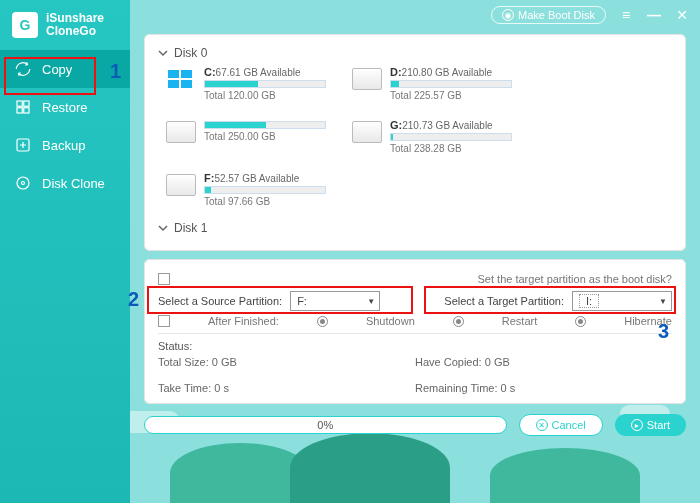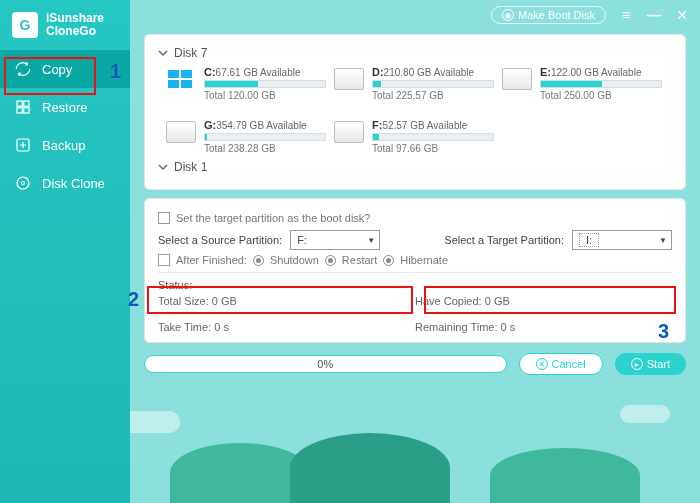--- a/index.html
+++ b/index.html
@@ -29,37 +29,37 @@
 .main { flex: 1; display: flex; flex-direction: column; padding: 34px 14px 10px 14px; gap: 8px; position: relative; }
 .bg-deco { position: absolute; left: 0; right: 0; bottom: 0; height: 120px; z-index: 0; }
 .cloud { position: absolute; background: rgba(255,255,255,0.45); border-radius: 30px; }
 .hill { position: absolute; bottom: 0; border-radius: 50% 50% 0 0; }
 
 .card { background: #fff; border-radius: 6px; padding: 10px 14px; position: relative; z-index: 2; box-shadow: 0 0 0 1px #e3e3e3 inset; }
 
 
 .disk-header { display: flex; align-items: center; gap: 6px; font-size: 12px; color: #555; margin: 2px 0 6px 0; cursor: pointer; }
 .chev { width: 10px; height: 10px; }
-.parts { display: flex; flex-wrap: wrap; gap: 18px 8px; margin-left: 8px; margin-bottom: 6px; }
+.parts { display: flex; flex-wrap: wrap; gap: 18px 26px; margin-left: 8px; margin-bottom: 14px; }
 .part { display: flex; gap: 8px; width: 160px; }
 .part-icon { width: 30px; height: 22px; border: 1px solid #bbb; border-radius: 2px; background: linear-gradient(#fff,#e8e8e8); margin-top: 2px; flex-shrink: 0; position: relative; }
 .part-icon.win::before { content: ""; position: absolute; inset: 0; background:
   linear-gradient(#19b4ef,#19b4ef) 2px 2px/11px 8px no-repeat,
   linear-gradient(#19b4ef,#19b4ef) 15px 2px/11px 8px no-repeat,
   linear-gradient(#19b4ef,#19b4ef) 2px 12px/11px 8px no-repeat,
   linear-gradient(#19b4ef,#19b4ef) 15px 12px/11px 8px no-repeat; border: none; }
 .part-icon.win { border: none; background: none; }
 .part-info { flex: 1; font-size: 10px; color: #666; }
 .part-info .line1 .letter { color: #333; font-weight: 600; font-size: 11px; }
 .bar { height: 8px; background: #eee; border: 1px solid #cde; margin: 2px 0; position: relative; }
 .bar .fill { position: absolute; top: 0; left: 0; bottom: 0; background: #2bd3cf; }
 .total { font-size: 10px; color: #777; }
 
 
-.opt-row { display: flex; align-items: center; gap: 6px; font-size: 11px; color: #777; margin: 4px 0; }
+.opt-row { display: flex; align-items: center; gap: 6px; font-size: 11px; color: #777; margin: 4px 0; justify-content: space-between; }
 .checkbox { width: 12px; height: 12px; border: 1px solid #999; display: inline-block; }
 .sel-row { display: flex; gap: 36px; margin: 6px 0 4px 0; }
 .sel-group { display: flex; align-items: center; gap: 8px; font-size: 11px; color: #444; }
 .dropdown { border: 1px solid #999; height: 20px; min-width: 90px; display: flex; align-items: center; justify-content: space-between; padding: 0 4px 0 6px; font-size: 11px; background: #fff; }
 .dropdown .arrow { font-size: 8px; }
 .red-box-2 { position: absolute; border: 2px solid #e11; top: 286px; left: 147px; width: 266px; height: 28px; z-index: 10; pointer-events: none; }
 .red-box-3 { position: absolute; border: 2px solid #e11; top: 286px; left: 424px; width: 252px; height: 28px; z-index: 10; pointer-events: none; }
 .radio { width: 11px; height: 11px; border: 1px solid #888; border-radius: 50%; display: inline-flex; align-items: center; justify-content: center; }
 .radio .dot { width: 5px; height: 5px; background: #888; border-radius: 50%; }
 .divider { height: 1px; background: #e8e8e8; margin: 6px 0; }
@@ -143,21 +143,21 @@
       <div class="hill" style="width:140px;height:60px;left:40px;background:#3fb89e"></div>
       <div class="hill" style="width:160px;height:70px;left:160px;background:#2a9e86"></div>
       <div class="hill" style="width:150px;height:55px;right:60px;background:#3fb89e"></div>
     </div>
 
     <div class="card" style="flex-shrink:0">
       <div class="disk-header">
         <svg class="chev" viewBox="0 0 10 10">
             <path d="M1 3l4 4 4-4" fill="none" stroke="#666" stroke-width="1.5"></path>
           </svg>
-        <span>Disk 7</span>
+        <span>Disk 0</span>
       </div>
       <div class="parts" id="disk0-parts">
           <div class="part">
             <div class="part-icon win"></div>
             <div class="part-info">
               <div class="line1"><span class="letter">C:</span><span>67.61 GB Available</span></div>
               <div class="bar">
                 <div class="fill" style="width:44%"></div>
               </div>
               <div class="total">Total 120.00 GB</div>
@@ -169,31 +169,30 @@
               <div class="line1"><span class="letter">D:</span><span>210.80 GB Available</span></div>
               <div class="bar">
                 <div class="fill" style="width:7%"></div>
               </div>
               <div class="total">Total 225.57 GB</div>
             </div>
           </div>
           <div class="part">
             <div class="part-icon"></div>
             <div class="part-info">
-              <div class="line1"><span class="letter">E:</span><span>122.00 GB Available</span></div>
               <div class="bar">
                 <div class="fill" style="width:51%"></div>
               </div>
               <div class="total">Total 250.00 GB</div>
             </div>
           </div>
           <div class="part">
             <div class="part-icon"></div>
             <div class="part-info">
-              <div class="line1"><span class="letter">G:</span><span>354.79 GB Available</span></div>
+              <div class="line1"><span class="letter">G:</span><span>210.73 GB Available</span></div>
               <div class="bar">
                 <div class="fill" style="width:2%"></div>
               </div>
               <div class="total">Total 238.28 GB</div>
             </div>
           </div>
           <div class="part">
             <div class="part-icon"></div>
             <div class="part-info">
               <div class="line1"><span class="letter">F:</span><span>52.57 GB Available</span></div>

